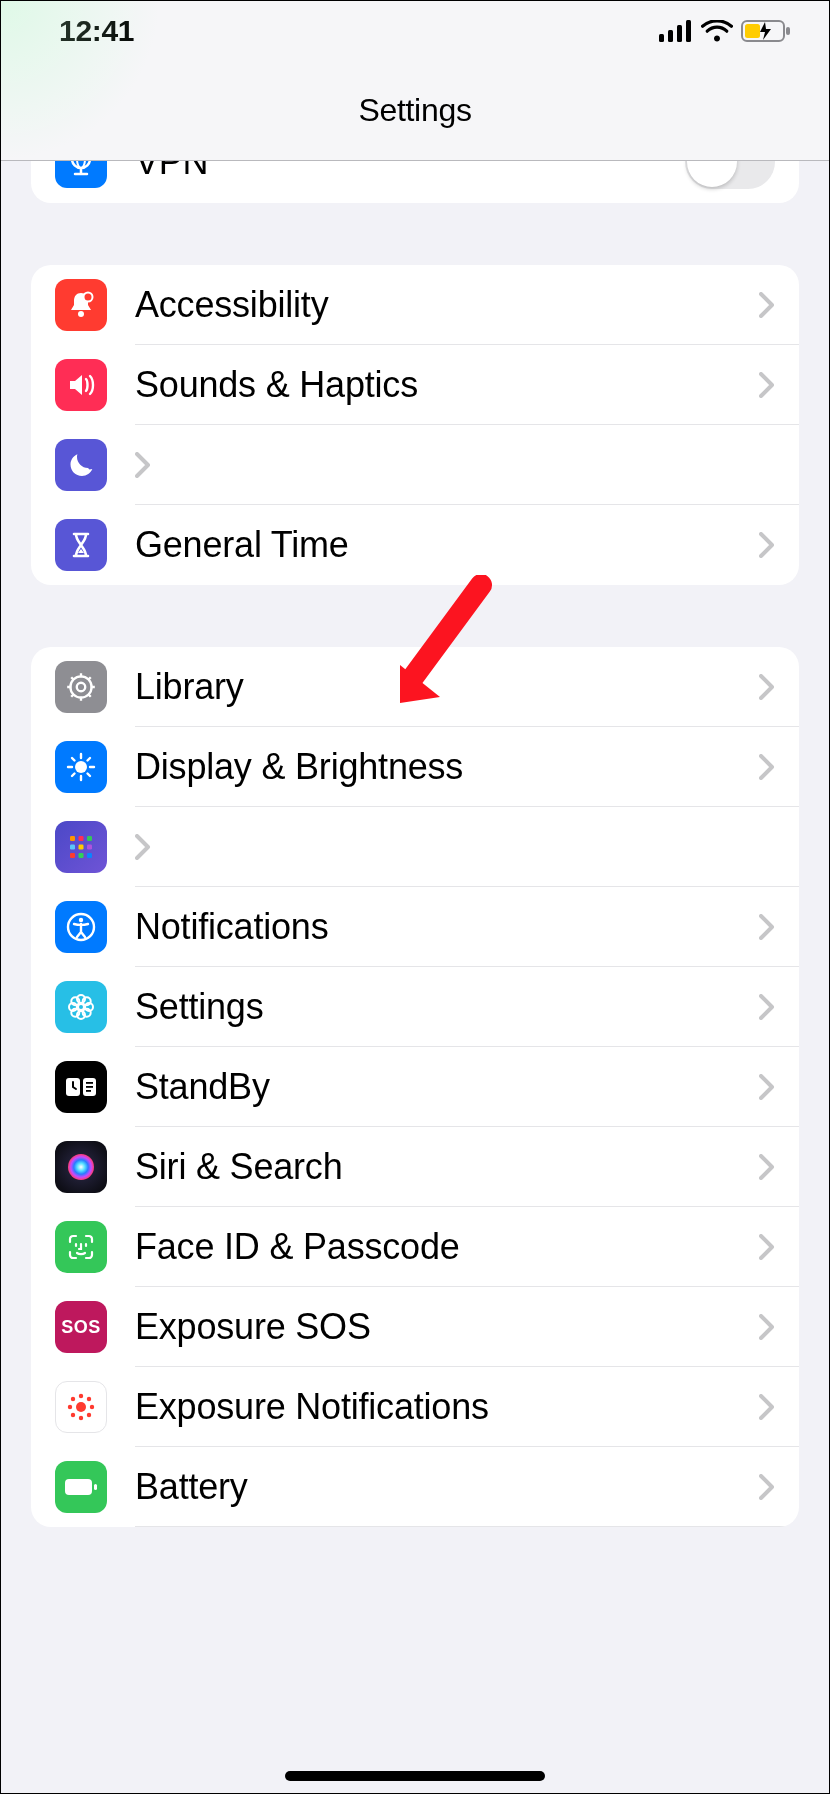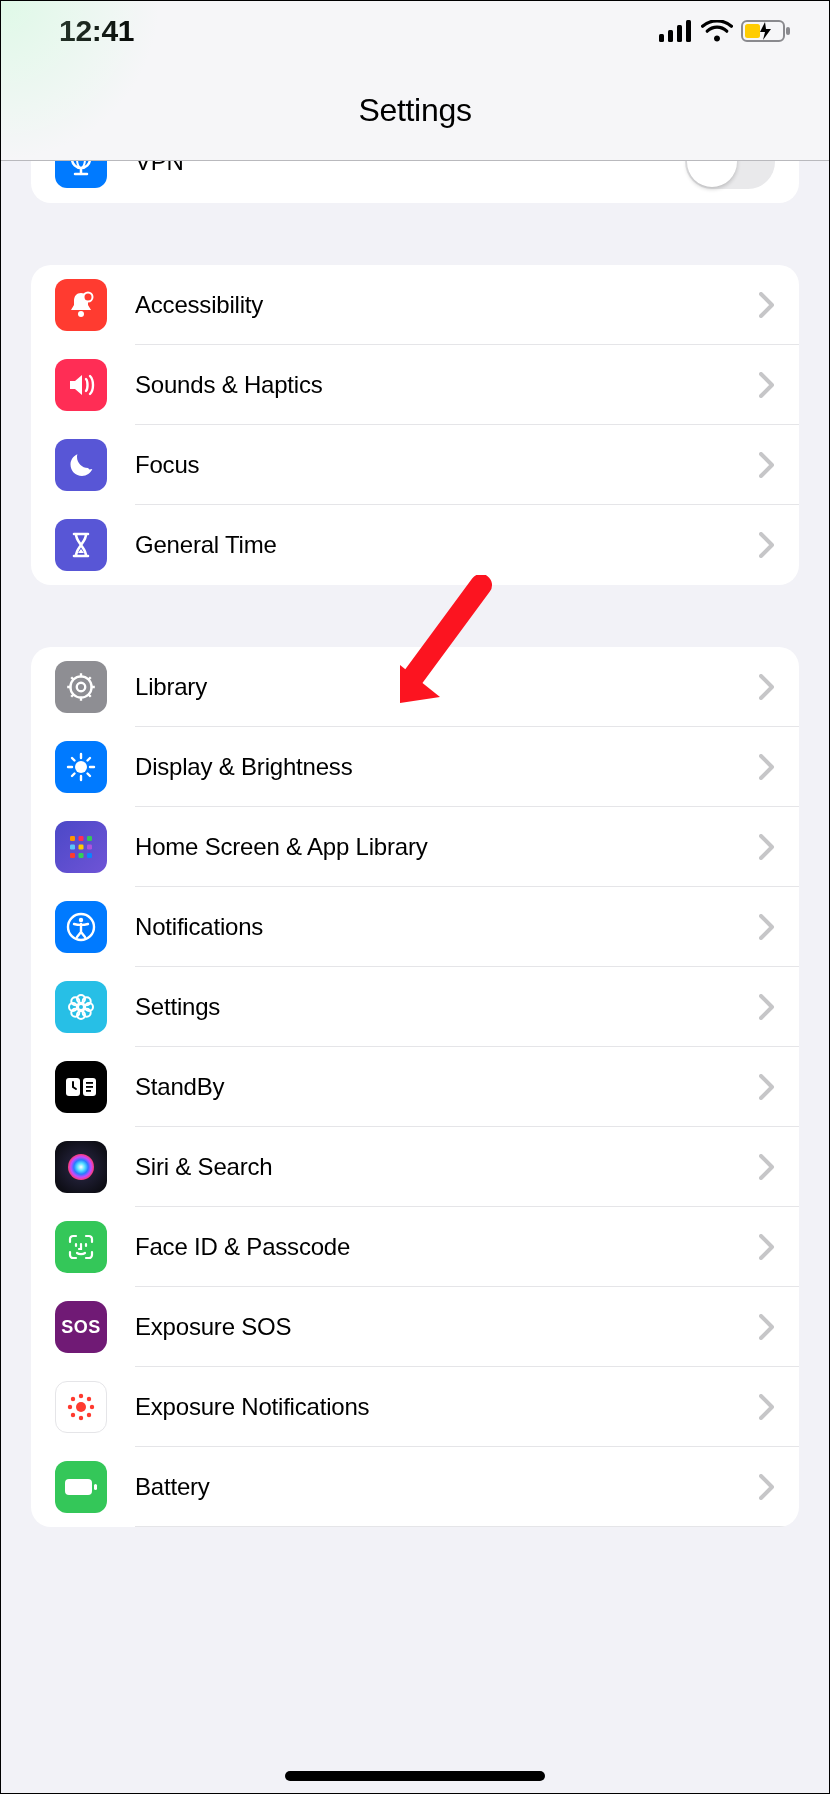--- a/index.html
+++ b/index.html
@@ -91,21 +91,21 @@
       width: 52px;
       height: 52px;
       flex: 0 0 52px;
       border-radius: 12px;
       display: flex;
       align-items: center;
       justify-content: center;
       margin-right: 28px;
     }
     .row .label {
-      font-size: 24px;
+      font-size: 36px;
       letter-spacing: -0.2px;
       flex: 1;
       color: #000;
     }
     .row .chev {
       flex: 0 0 auto;
       color: #c6c6c8;
     }
     .divider {
       position: absolute;
@@ -249,21 +249,20 @@
             <path d="M2 2l11 11L2 24" stroke="#c6c6c8" stroke-width="4" fill="none" stroke-linecap="round" stroke-linejoin="round"></path>
           </svg>
         <div class="divider"></div>
       </div>
       <div class="row">
         <div class="icon-slot" style="background:#5856d6;">
           <svg width="32" height="32" viewBox="0 0 32 32">
               <path d="M22 20c-6 0-11-5-11-11 0-1 .1-1.9.4-2.8C7.3 7.8 4.5 11.9 4.5 16.5 4.5 22.9 9.6 28 16 28c4.6 0 8.7-2.8 10.3-6.9-.9.3-1.8.4-2.8.4z" fill="#fff" transform="translate(1,-1)"></path>
             </svg>
         </div>
-        <div class="label">Focus</div>
         <svg class="chev" width="16" height="26" viewBox="0 0 16 26">
             <path d="M2 2l11 11L2 24" stroke="#c6c6c8" stroke-width="4" fill="none" stroke-linecap="round" stroke-linejoin="round"></path>
           </svg>
         <div class="divider"></div>
       </div>
       <div class="row">
         <div class="icon-slot" style="background:#5856d6;">
           <svg width="32" height="32" viewBox="0 0 32 32">
               <path d="M9 5h14M9 27h14M11 5c0 5 3 8 5 11-2 3-5 6-5 11M21 5c0 5-3 8-5 11 2 3 5 6 5 11" stroke="#fff" stroke-width="2.6" fill="none" stroke-linecap="round"></path>
               <path d="M13 24h6l-3-4z" fill="#fff"></path>
@@ -329,21 +328,20 @@
               <rect x="12.5" y="4" width="5" height="5" rx="1.2" fill="#ff2d55"></rect>
               <rect x="21" y="4" width="5" height="5" rx="1.2" fill="#34c759"></rect>
             <rect x="4" y="12.5" width="5" height="5" rx="1.2" fill="#5ac8fa"></rect>
               <rect x="12.5" y="12.5" width="5" height="5" rx="1.2" fill="#ffcc00"></rect>
               <rect x="21" y="12.5" width="5" height="5" rx="1.2" fill="#af52de"></rect>
             <rect x="4" y="21" width="5" height="5" rx="1.2" fill="#ff3b30"></rect>
               <rect x="12.5" y="21" width="5" height="5" rx="1.2" fill="#30d158"></rect>
               <rect x="21" y="21" width="5" height="5" rx="1.2" fill="#0a84ff"></rect>
           </svg>
         </div>
-        <div class="label">Home Screen &amp; App Library</div>
         <svg class="chev" width="16" height="26" viewBox="0 0 16 26">
             <path d="M2 2l11 11L2 24" stroke="#c6c6c8" stroke-width="4" fill="none" stroke-linecap="round" stroke-linejoin="round"></path>
           </svg>
         <div class="divider"></div>
       </div>
       <div class="row">
         <div class="icon-slot" style="background:#007aff;">
           <svg width="34" height="34" viewBox="0 0 34 34">
               <circle cx="17" cy="17" r="13" fill="none" stroke="#fff" stroke-width="2.4"></circle>
               <circle cx="17" cy="10" r="2.2" fill="#fff"></circle>
@@ -426,21 +424,21 @@
               <path d="M12 22c2 1.5 6 1.5 8 0"></path>
             </svg>
         </div>
         <div class="label">Face ID &amp; Passcode</div>
         <svg class="chev" width="16" height="26" viewBox="0 0 16 26">
             <path d="M2 2l11 11L2 24" stroke="#c6c6c8" stroke-width="4" fill="none" stroke-linecap="round" stroke-linejoin="round"></path>
           </svg>
         <div class="divider"></div>
       </div>
       <div class="row">
-        <div class="icon-slot" style="background:#701a75;border-radius:13px;">
+        <div class="icon-slot" style="background:#be185d;">
           <span style="color:#fff;font-weight:700;font-size:18px;letter-spacing:0.5px;">SOS</span>
         </div>
         <div class="label">Exposure SOS</div>
         <svg class="chev" width="16" height="26" viewBox="0 0 16 26">
             <path d="M2 2l11 11L2 24" stroke="#c6c6c8" stroke-width="4" fill="none" stroke-linecap="round" stroke-linejoin="round"></path>
           </svg>
         <div class="divider"></div>
       </div>
       <div class="row">
         <div class="icon-slot" style="background:#fff;border:1px solid #e5e5e8;">

